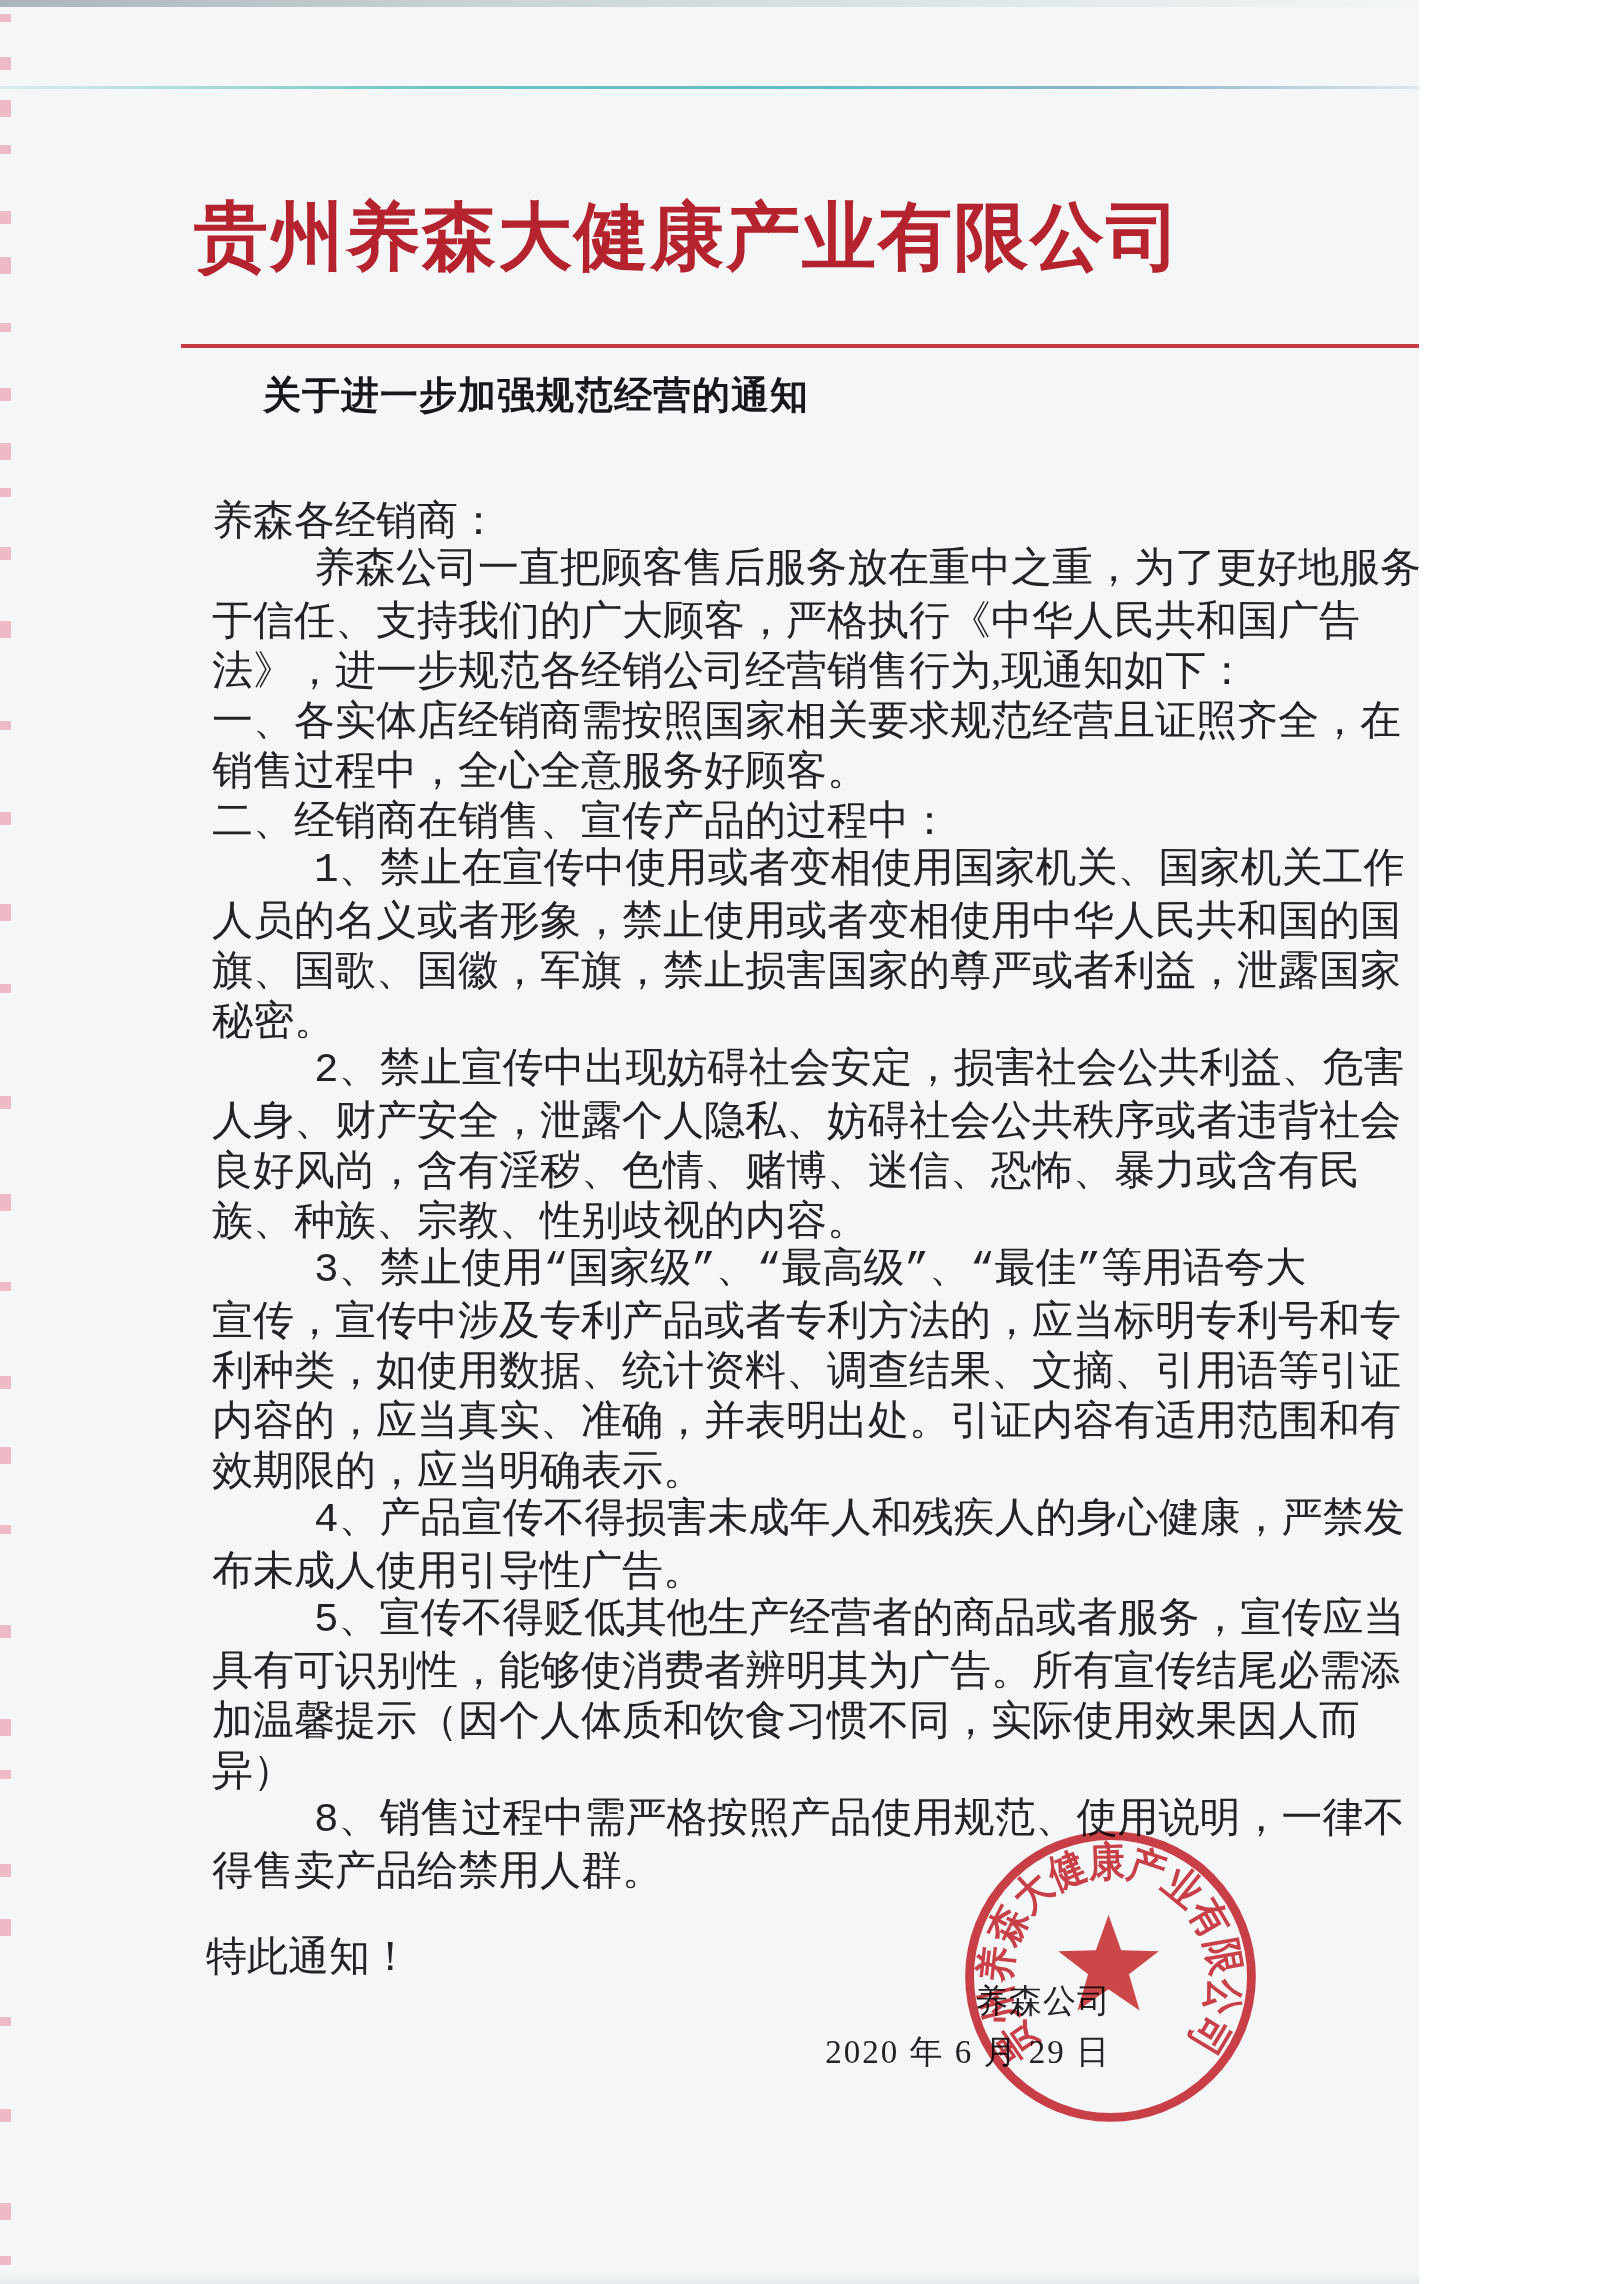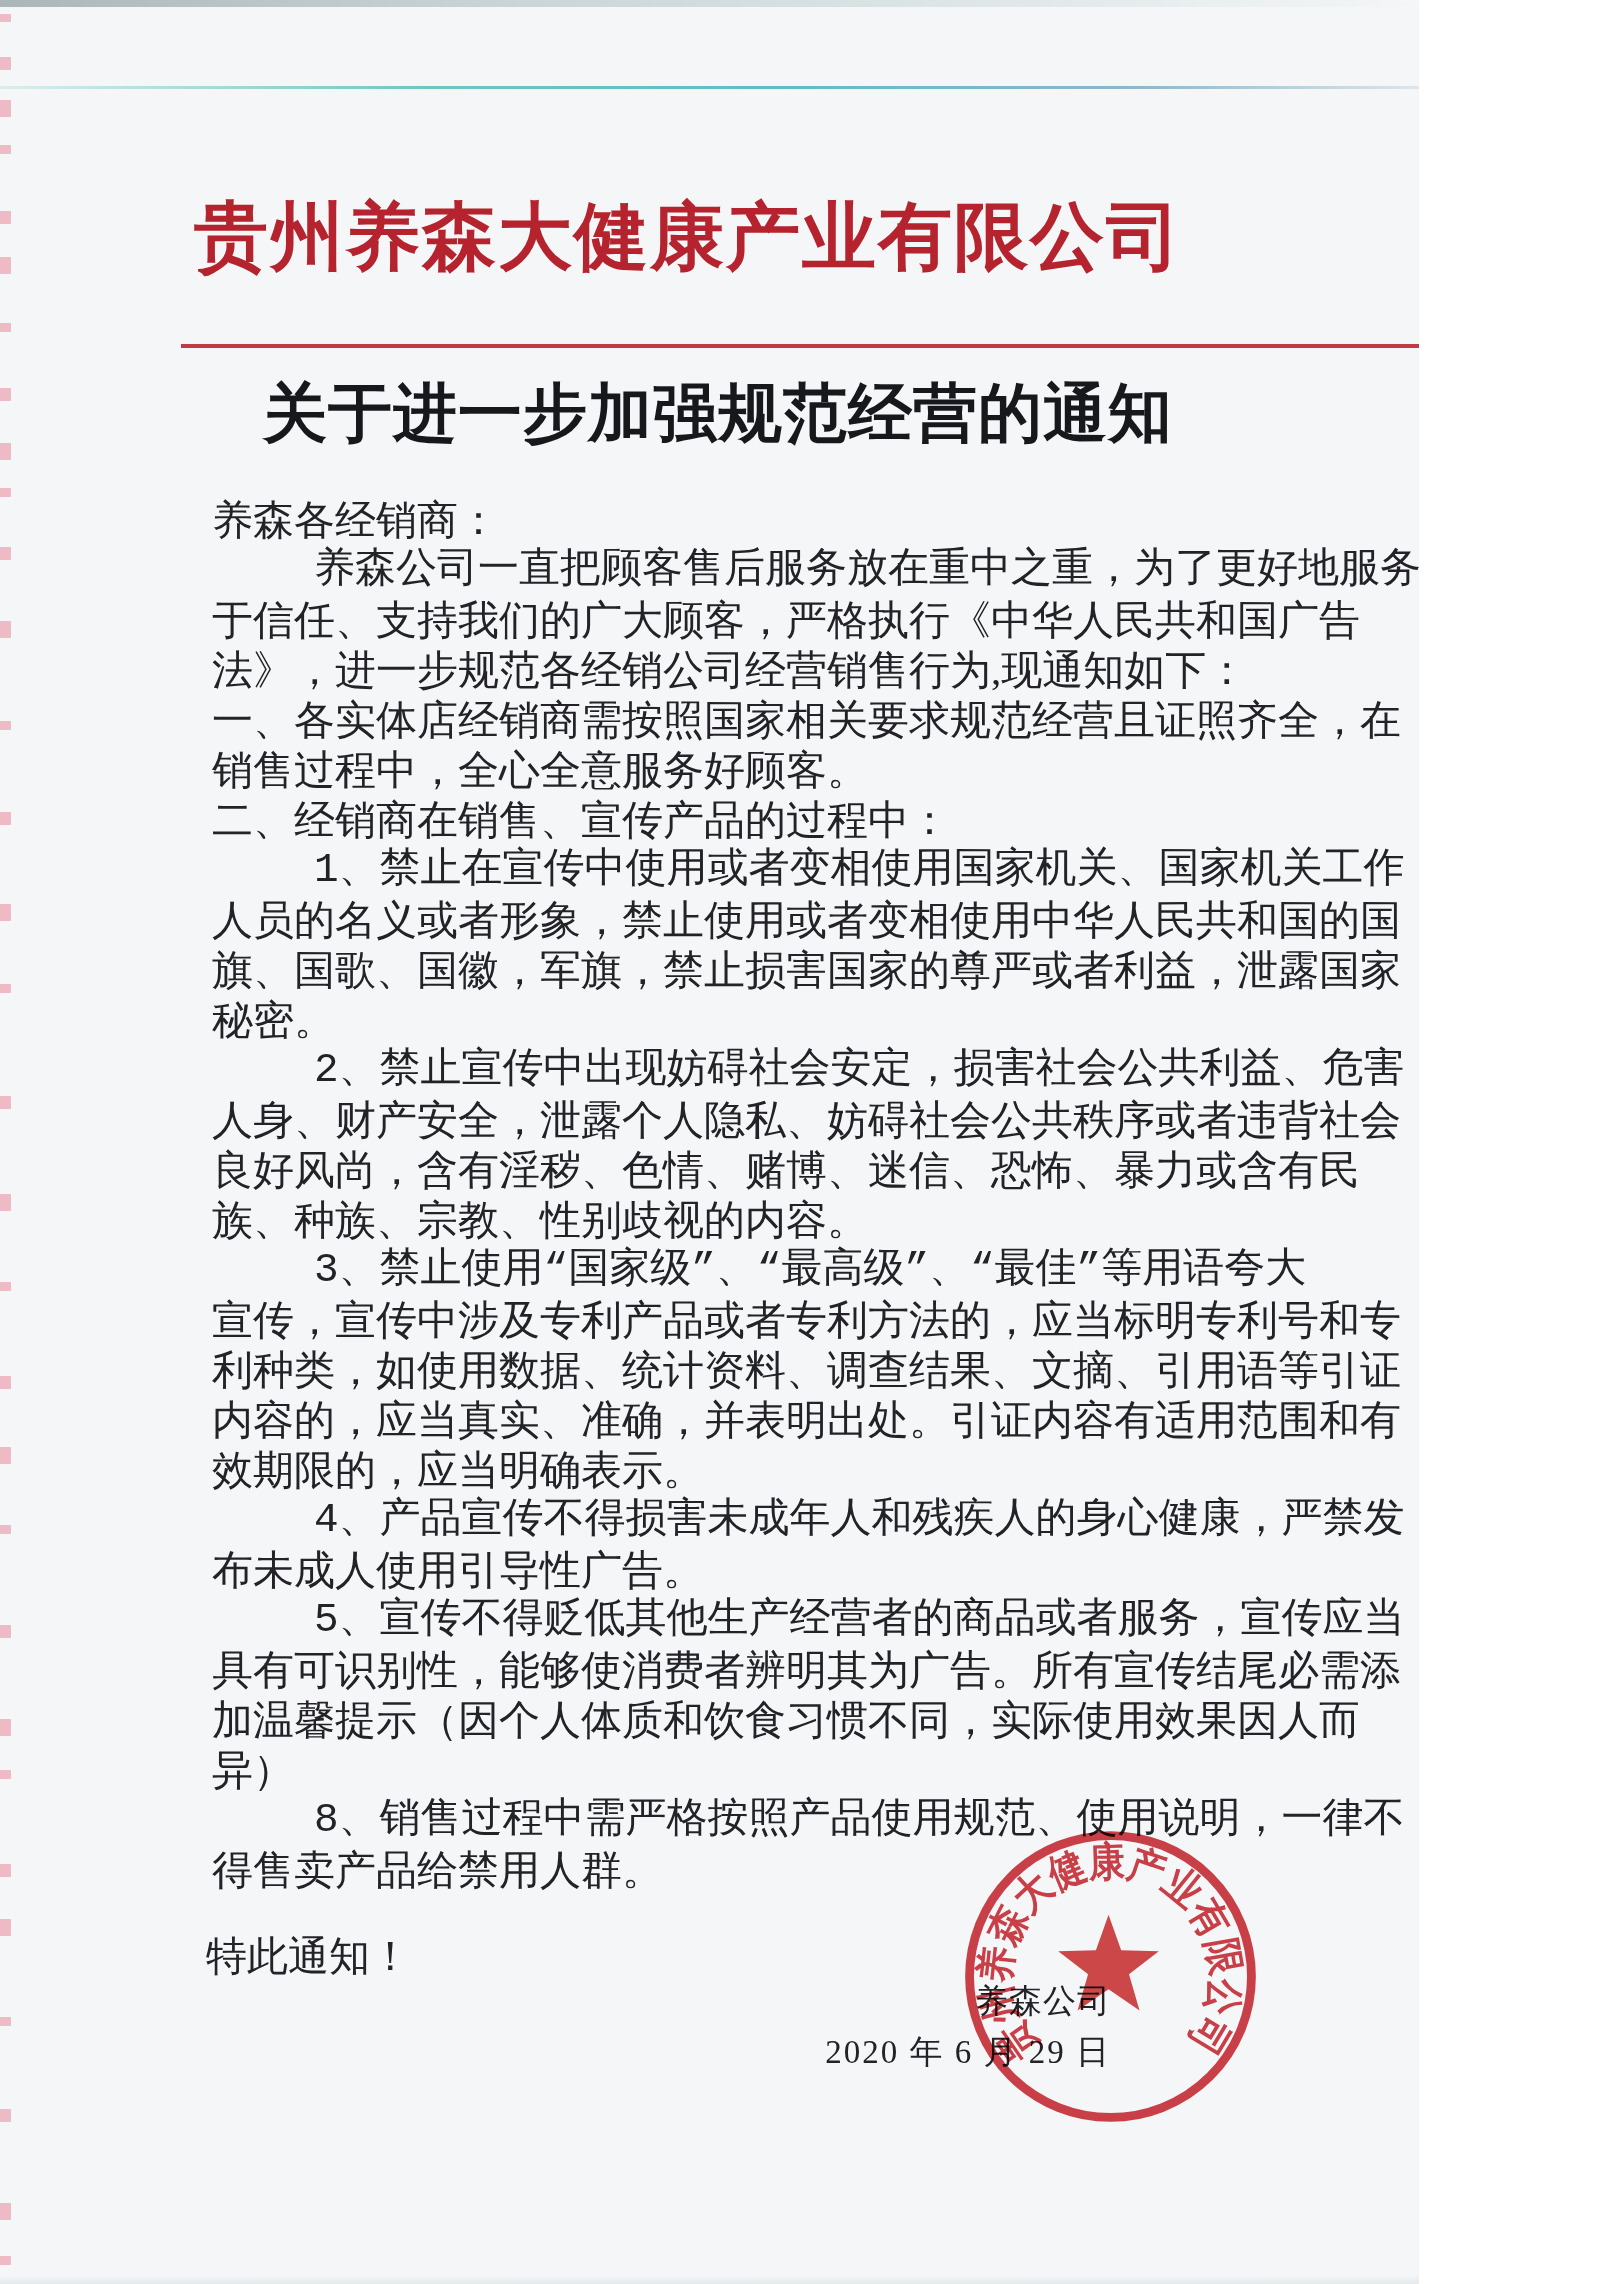--- a/index.html
+++ b/index.html
@@ -37,21 +37,21 @@
     text-align: center;
     font-size: 74px; font-weight: bold; letter-spacing: 2px;
     color: #b5242e;
   }
   .title-rule {
     position: absolute; left: 181px; top: 344px;
     width: 1271px; height: 3.9px; background: #c23a42;
   }
   .notice-title {
     position: absolute; left: 263px; top: 370px;
-    font-size: 64px; font-weight: 600; letter-spacing: 1px;
+    font-size: 38px; font-weight: 600; letter-spacing: 1px;
     color: #17181c; white-space: nowrap;
   }
 
   
   .body-text {
     position: absolute; left: 212px; top: 495px; width: 1247px;
     font-size: 41px; line-height: 50px; color: #232327;
   }
   .line { white-space: nowrap; }
   .ind { padding-left: 102px; font-family: Liberation Mono, monospace; }

